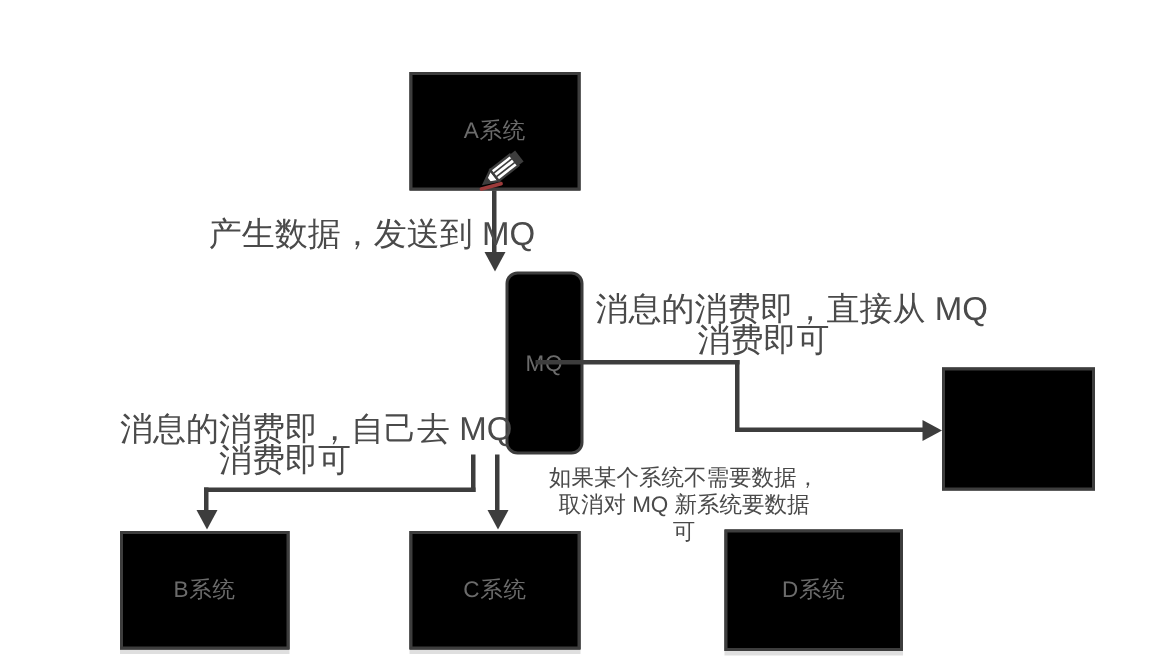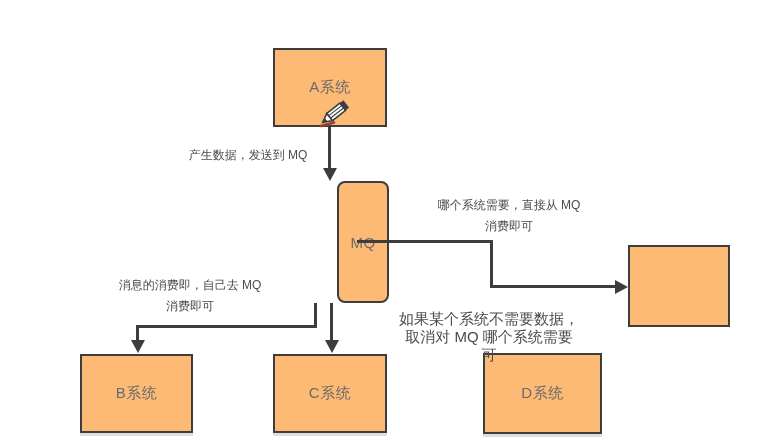--- a/index.html
+++ b/index.html
@@ -12,21 +12,21 @@
   html,body{margin:0;padding:0;background:#fff;}
   .canvas{
     position:relative;width:770px;height:441px;
     background:var(--background,#fff);
     font-family:"Liberation Sans",sans-serif;
     overflow:hidden;
   }
   .box{
     position:absolute;box-sizing:border-box;
     border:2px solid var(--line,#3d3d3d);
-    background:#fdba74;
+    background:#000000;
     display:flex;align-items:center;justify-content:center;
   }
   .box.rounded{border-radius:8px;margin-left:32px;}
   .box.shadowed{box-shadow:0 3px 0 0 rgba(140,140,140,0.28);}
   .box-label{
     color:var(--label,#6b6b6b);
     font-size:15px;letter-spacing:.5px;white-space:nowrap;
   }
   .hline,.vline{position:absolute;background:var(--line,#3d3d3d);}
   .hline{height:3px;}
@@ -36,21 +36,21 @@
     border-left:7px solid transparent;border-right:7px solid transparent;
     border-top:13px solid var(--line,#3d3d3d);
   }
   .arrow-right{
     position:absolute;width:0;height:0;
     border-top:7px solid transparent;border-bottom:7px solid transparent;
     border-left:13px solid var(--line,#3d3d3d);
   }
   .note{
     position:absolute;color:var(--annotation,#4a4a4a);
-    text-align:center;font-size:12px;line-height:21px;white-space:nowrap;
+    text-align:center;font-size:22px;line-height:21px;white-space:nowrap;
   }
   .note div{white-space:nowrap;}
   .note.small{font-size:15px;line-height:18px;}
   .pencil{position:absolute;left:316px;top:96px;color:var(--line,#3d3d3d);}
   .red-mark{stroke:var(--pencil-mark,#9c3b3b);stroke-width:2.5;stroke-linecap:round;}
 </style>
 </head>
 <body>
 
 <div class="canvas">
@@ -93,32 +93,32 @@
   <div class="arrow-down" style="left:131px;top:340px;"></div>
 
   <div class="vline" style="left:330px;top:303px;height:39px;"></div>
   <div class="arrow-down" style="left:325px;top:340px;"></div>
 
   <div class="note" style="left:138px;top:145px;width:220px;">
     <div>产生数据，发送到 MQ</div>
   </div>
 
   <div class="note" style="left:397px;top:195px;width:224px;">
-    <div>哪个系统需要，直接从 MQ</div>
+    <div>消息的消费即，直接从 MQ</div>
     <div>消费即可</div>
   </div>
 
   <div class="note" style="left:80px;top:275px;width:220px;">
     <div>消息的消费即，自己去 MQ</div>
     <div>消费即可</div>
   </div>
 
-  <div class="note small" style="left:378px;top:310px;width:222px;">
+  <div class="note small" style="left:345px;top:310px;width:222px;">
     <div>如果某个系统不需要数据，</div>
-    <div>取消对 MQ 哪个系统需要</div>
+    <div>取消对 MQ 新系统要数据</div>
     <div>可</div>
   </div>
 
   <svg class="pencil" width="40" height="36" viewBox="0 0 40 36">
     <g transform="rotate(-38 20 16)">
       <polygon points="3,16 12,11.4 12,20.6" fill="#ffffff" stroke="currentColor" stroke-width="1.6"></polygon>
       <polygon points="3,16 7.5,13.7 7.5,18.3" fill="currentColor"></polygon>
       <rect x="12" y="11.4" width="16.5" height="9.2" fill="#ffffff" stroke="currentColor" stroke-width="1.6"></rect>
       <line x1="12.5" y1="14.4" x2="28" y2="14.4" stroke="currentColor" stroke-width="1.1"></line>
       <line x1="12.5" y1="17.5" x2="28" y2="17.5" stroke="currentColor" stroke-width="1.1"></line>

